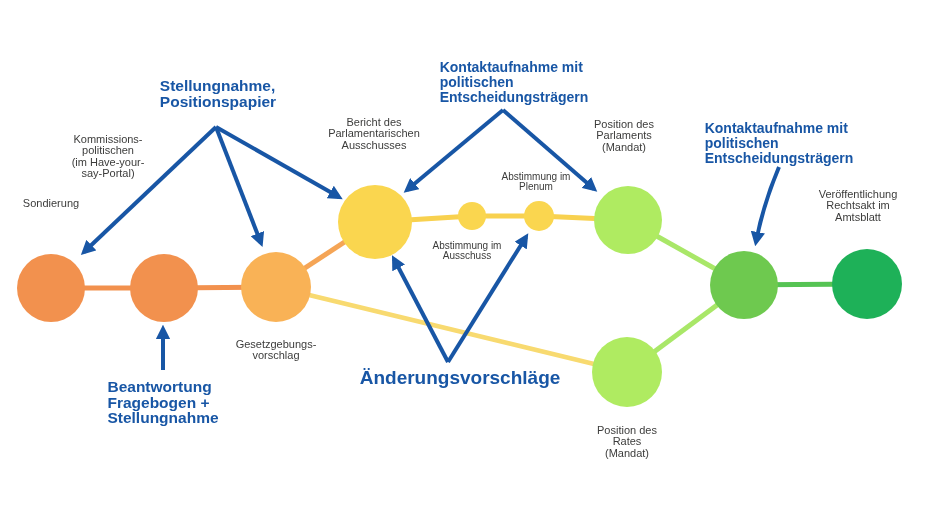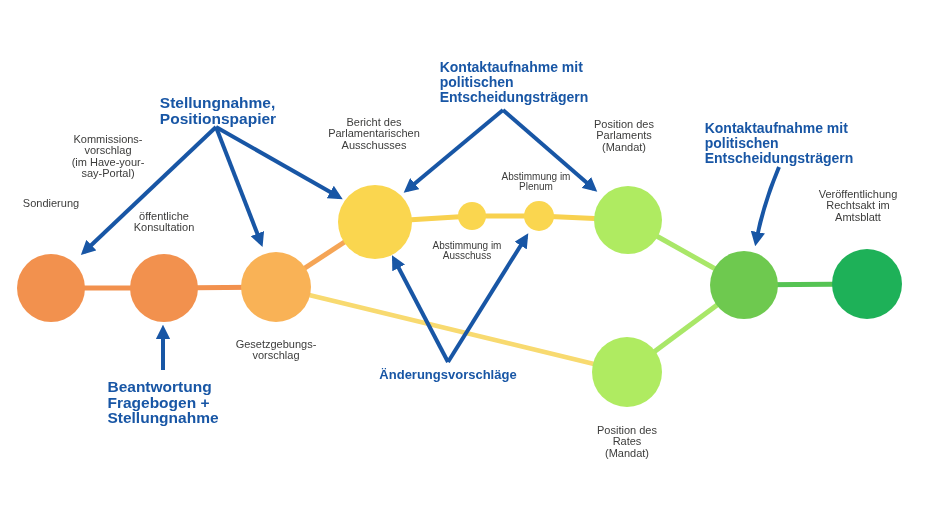--- a/index.html
+++ b/index.html
@@ -16,21 +16,21 @@
     font-size:11px;line-height:1.04;
   }
   .lbl.small{font-size:10px;}
   .ann{
     position:absolute;transform:translateX(-50%);
     text-align:left;white-space:pre-line;
     color:var(--blue,#1856a5);font-weight:bold;
     font-size:14px;line-height:1.07;
   }
   .ann.big{font-size:15.5px;line-height:1.0;}
-  .ann.xl{font-size:13px;}
+  .ann.xl{font-size:19px;margin-left:12px;}
   .edge{fill:none;}
   .arrow{stroke:var(--blue,#1856a5);stroke-width:4;fill:none;}
 </style>
 </head>
 <body>
 
 <div class="canvas">
 
   <svg class="layer" width="930" height="523" viewBox="0 0 930 523">
     <defs>
@@ -67,45 +67,43 @@
     <line class="arrow" x1="163" y1="370" x2="163" y2="329" marker-end="url(#arrowhead)"></line>
     <line class="arrow" x1="503" y1="110" x2="407" y2="190" marker-end="url(#arrowhead)"></line>
     <line class="arrow" x1="503" y1="110" x2="594" y2="189" marker-end="url(#arrowhead)"></line>
     <line class="arrow" x1="448" y1="362" x2="394" y2="259" marker-end="url(#arrowhead)"></line>
     <line class="arrow" x1="448" y1="362" x2="526" y2="237" marker-end="url(#arrowhead)"></line>
     <path class="arrow" d="M 779,167 Q 763,205 756,242" marker-end="url(#arrowhead)"></path>
   </svg>
 
   <div class="lbl" style="left:51px;top:198px">Sondierung</div>
   <div class="lbl" style="left:108px;top:134px">Kommissions-
-vorschlag
+politischen
 (im Have-your-
 say-Portal)</div>
-  <div class="lbl" style="left:164px;top:211px">öffentliche
-Konsultation</div>
   <div class="lbl" style="left:276px;top:339px">Gesetzgebungs-
 vorschlag</div>
   <div class="lbl" style="left:374px;top:117px">Bericht des
 Parlamentarischen
 Ausschusses</div>
   <div class="lbl small" style="left:467px;top:241px">Abstimmung im
 Ausschuss</div>
   <div class="lbl small" style="left:536px;top:172px">Abstimmung im
 Plenum</div>
   <div class="lbl" style="left:624px;top:119px">Position des
 Parlaments
 (Mandat)</div>
   <div class="lbl" style="left:627px;top:425px">Position des
 Rates
 (Mandat)</div>
   <div class="lbl" style="left:858px;top:189px">Veröffentlichung
 Rechtsakt im
 Amtsblatt</div>
 
-  <div class="ann big" style="left:218px;top:95px">Stellungnahme,
+  <div class="ann big" style="left:218px;top:78px">Stellungnahme,
 Positionspapier</div>
   <div class="ann" style="left:514px;top:60px">Kontaktaufnahme mit
 politischen
 Entscheidungsträgern</div>
   <div class="ann" style="left:779px;top:121px">Kontaktaufnahme mit
 politischen
 Entscheidungsträgern</div>
   <div class="ann big" style="left:163px;top:379px">Beantwortung
 Fragebogen +
 Stellungnahme</div>

